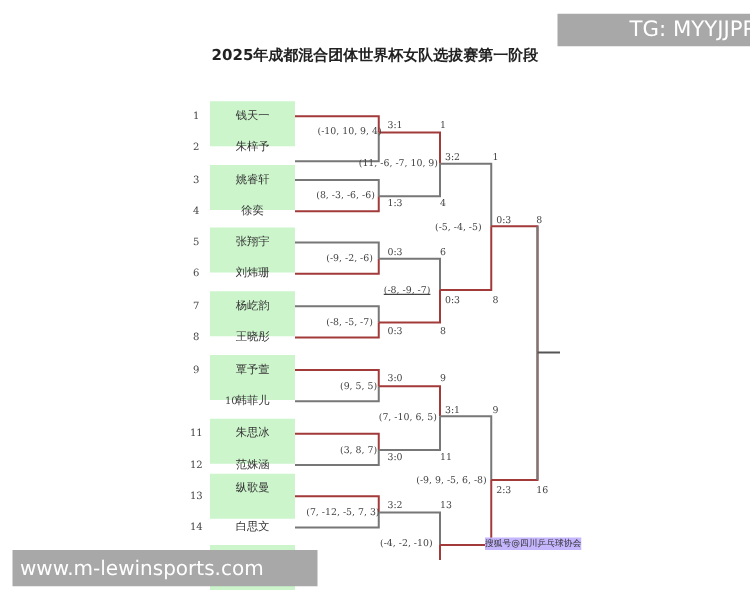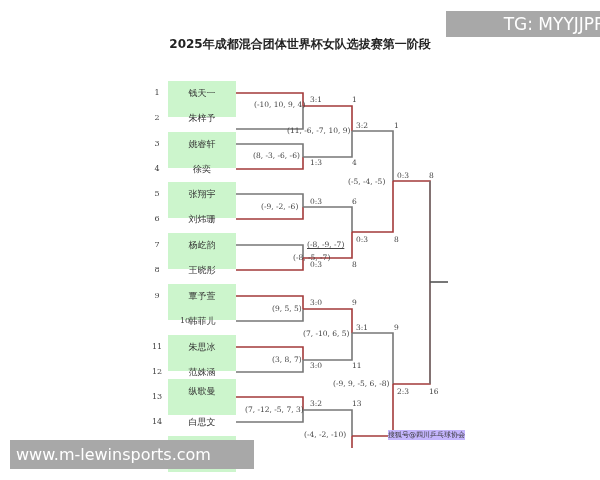--- a/index.html
+++ b/index.html
@@ -122,21 +122,21 @@
 </div>
 
 <div>
   <div class="lbl" style="left:254px; top:100px;">(-10, 10, 9, 4)</div>
   <div class="lbl" style="left:310px; top:95px;">3:1</div>
   <div class="lbl" style="left:253px; top:151px;">(8, -3, -6, -6)</div>
   <div class="lbl" style="left:310px; top:158px;">1:3</div>
 
   <div class="lbl" style="left:261px; top:202px;">(-9, -2, -6)</div>
   <div class="lbl" style="left:310px; top:197px;">0:3</div>
-  <div class="lbl" style="left:261px; top:253px;margin-left:32px;">(-8, -5, -7)</div>
+  <div class="lbl" style="left:261px; top:253px;">(-8, -5, -7)</div>
   <div class="lbl" style="left:310px; top:260px;">0:3</div>
 
   <div class="lbl" style="left:272px; top:304px;">(9, 5, 5)</div>
   <div class="lbl" style="left:310px; top:298px;">3:0</div>
   <div class="lbl" style="left:272px; top:355px;">(3, 8, 7)</div>
   <div class="lbl" style="left:310px; top:361px;">3:0</div>
 
   <div class="lbl" style="left:245px; top:405px;">(7, -12, -5, 7, 3)</div>
   <div class="lbl" style="left:310px; top:399px;">3:2</div>
   <div class="lbl" style="left:304px; top:430px;">(-4, -2, -10)</div>
@@ -150,21 +150,21 @@
   <div class="lbl" style="left:352px; top:298px;">9</div>
   <div class="lbl" style="left:352px; top:361px;">11</div>
   <div class="lbl" style="left:352px; top:399px;">13</div>
 </div>
 
 <div>
   <div class="lbl" style="left:287px; top:126px;">(11, -6, -7, 10, 9)</div>
   <div class="lbl" style="left:356px; top:121px;">3:2</div>
   <div class="lbl" style="left:394px; top:121px;">1</div>
 
-  <div class="lbl" style="left:307px; top:240px;text-decoration:underline;">(-8, -9, -7)</div>
+  <div class="lbl" style="left:307px; top:227px;text-decoration:underline;">(-8, -9, -7)</div>
   <div class="lbl" style="left:356px; top:235px;">0:3</div>
   <div class="lbl" style="left:394px; top:235px;">8</div>
 
   <div class="lbl" style="left:303px; top:329px;text-align:right;">(7, -10, 6, 5)</div>
   <div class="lbl" style="left:356px; top:323px;">3:1</div>
   <div class="lbl" style="left:394px; top:323px;">9</div>
 </div>
 
 <div>
   <div class="lbl" style="left:348px; top:177px;">(-5, -4, -5)</div>

